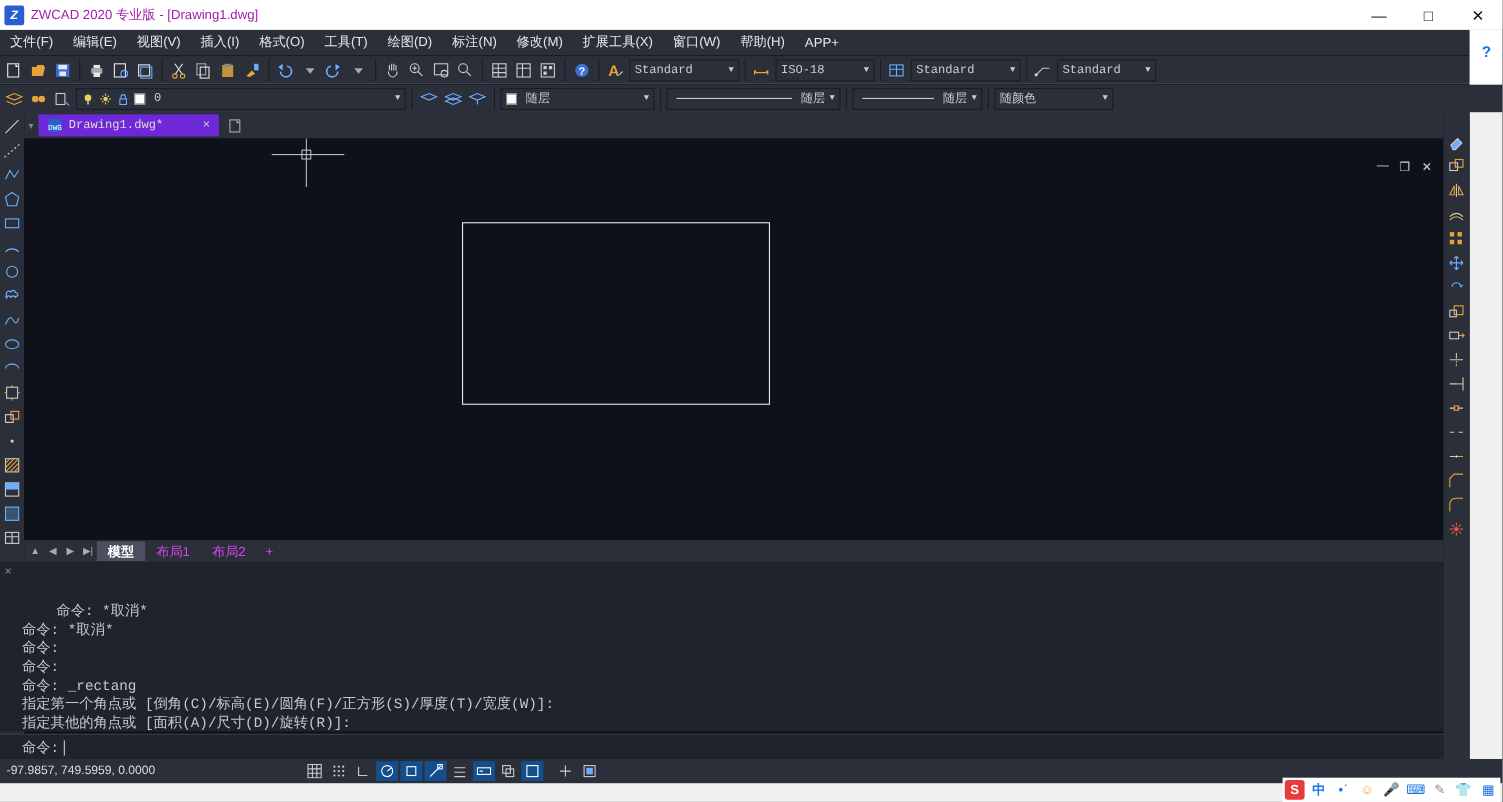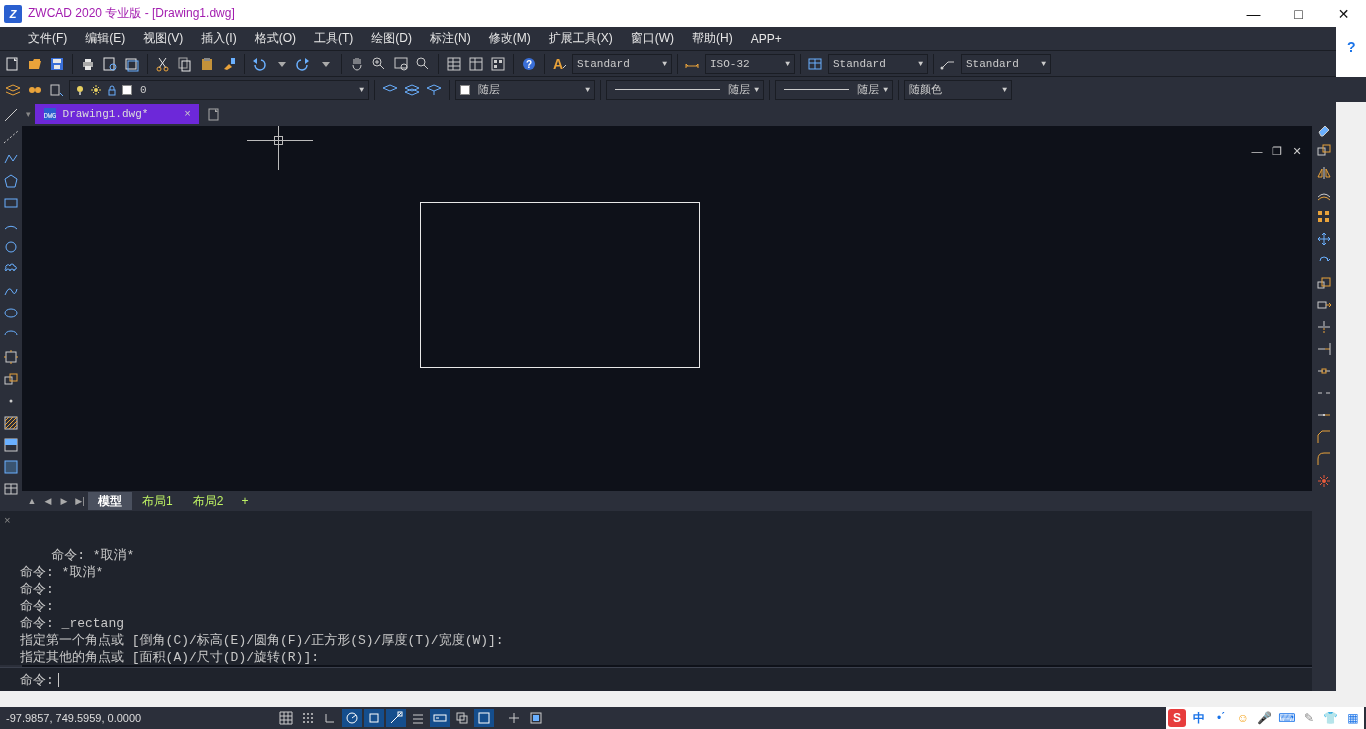--- a/index.html
+++ b/index.html
@@ -8,21 +8,21 @@
 
 .titlebar { height:27px; background:#fff; display:flex; align-items:center; padding:0 0 0 4px; position:relative; }
 .titlebar .appicon { width:18px; height:18px; background:#2a5fcf; display:flex; align-items:center; justify-content:center; color:#fff; font-style:italic; font-weight:bold; font-size:11px; border-radius:2px; }
 .titlebar .title-text { margin-left:6px; color:#a21caf; font-size:12px; }
 .winbtns { position:absolute; right:0; top:0; height:27px; display:flex; }
 .winbtn { width:45px; height:27px; display:flex; align-items:center; justify-content:center; font-size:14px; color:#111; }
 .right-thin { position:absolute; right:0; top:27px; width:30px; height:50px; background:#fff; }
 .right-thin .qmark { color:#1a73e8; font-weight:bold; font-size:14px; margin:12px 0 0 11px; }
 
 
-.menubar { height:23px; background:#2b2f3a; color:#e6e6e6; display:flex; align-items:center; padding-left:19px; }
+.menubar { height:23px; background:#2b2f3a; color:#e6e6e6; display:flex; align-items:center; padding-left:0; }
 .menu-item { padding:0 9px; height:23px; display:flex; align-items:center; font-size:12px; }
 
 
 .toolbar { height:26px; background:#2b2f3a; display:flex; align-items:center; border-top:1px solid #1a1d24; padding-left:3px; gap:2px; }
 .tbtn { min-width:20px; height:20px; display:inline-flex; align-items:center; justify-content:center; }
 .sep { width:1px; height:20px; background:#1a1d24; margin:0 3px; }
 .combo { height:20px; background:#2b2f3a; border:1px solid #1a1d24; display:inline-flex; align-items:center; padding:0 4px; color:#ccc; font-size:11px; font-family:"Courier New",monospace; gap:4px; }
 .combo .arrow { margin-left:auto; font-size:8px; color:#ccc; }
 svg { display:block; }
 
@@ -51,31 +51,31 @@
 .canvas-inner-ctrls { position:absolute; top:18px; right:8px; display:flex; gap:6px; }
 .cictrl { width:14px; height:14px; color:#ccc; font-size:11px; display:flex; align-items:center; justify-content:center; }
 .crosshair-v { position:absolute; left:256px; top:0; width:1px; height:44px; background:#bbb; }
 .crosshair-h { position:absolute; left:225px; top:14px; width:66px; height:1px; background:#bbb; }
 .crosshair-box { position:absolute; left:252px; top:10px; width:9px; height:9px; border:1px solid #bbb; }
 .rectangle { position:absolute; left:398px; top:76px; width:280px; height:166px; border:1px solid #e8e8e8; }
 
 
 .layouttabs { position:absolute; left:22px; right:24px; bottom:180px; height:20px; background:#2b2f3a; display:flex; align-items:center; padding-left:2px; }
 .navbtn { width:16px; height:16px; color:#aaa; font-size:9px; display:inline-flex; align-items:center; justify-content:center; }
-.ltab { padding:0 10px; height:18px; display:flex; align-items:center; color:#bef264; font-size:12px; }
+.ltab { padding:0 10px; height:18px; display:flex; align-items:center; color:#d946ef; font-size:12px; }
 .ltab.active { background:#4a505e; color:#fff; font-weight:bold; }
 
 
 .cmdhist { position:absolute; left:0; right:24px; bottom:26px; top:calc(100% - 180px); background:#1f232c; color:#c8c8c8; font-family:"SimSun","Courier New",monospace; font-size:13px; padding:2px 2px 2px 20px; line-height:17px; white-space:pre; overflow:hidden; }
 .cmdhist .closex { position:absolute; left:4px; top:2px; color:#888; font-size:11px; }
 .cmdinput-row { position:absolute; left:0; right:24px; bottom:0; height:24px; background:#1f232c; display:flex; align-items:center; padding-left:20px; color:#c8c8c8; font-family:"SimSun","Courier New",monospace; font-size:13px; border-top:1px solid #3a3f4c; }
 .cmdinput-row .cursor { display:inline-block; width:1px; height:14px; background:#c8c8c8; margin-left:4px; }
 
 
-.statusbar { position:absolute; left:0; right:0; bottom:0; height:22px; background:#2b2f3a; color:#ddd; display:flex; align-items:center; font-size:11px; }
+.statusbar { position:absolute; left:0; right:0; bottom:17px; height:22px; background:#2b2f3a; color:#ddd; display:flex; align-items:center; font-size:11px; }
 .statusbar .coords { padding-left:6px; width:276px; }
 .statusbar .sbtns { display:flex; align-items:center; gap:2px; }
 .sbtn { width:20px; height:18px; display:inline-flex; align-items:center; justify-content:center; border:1px solid transparent; }
 .sbtn.active { background:#154e8d; }
 
 
 .tray { position:absolute; right:2px; bottom:0; height:22px; display:flex; align-items:center; gap:4px; background:#fff; padding:0 2px; }
 .tray .t { width:18px; height:18px; display:inline-flex; align-items:center; justify-content:center; font-size:12px; }
 </style>
 </head>
@@ -264,21 +264,21 @@
       <span class="arrow">▼</span>
   </div>
   <span class="sep"></span>
   <span class="tbtn">
       <svg width="18" height="16">
         <path d="M2 10h12M2 8v4M14 8v4" stroke="#e8a23a"></path>
         <path d="M4 10l-2-2M12 10l2-2" stroke="#e8a23a"></path>
       </svg>
     </span>
   <div class="combo" style="width:90px">
-    <span>ISO-32</span>
+    <span>ISO-18</span>
       <span class="arrow">▼</span>
   </div>
   <span class="sep"></span>
   <span class="tbtn">
       <svg width="18" height="16">
         <rect x="2" y="3" width="12" height="10" fill="none" stroke="#6ab0ff"></rect>
         <path d="M2 7h12M8 3v10" stroke="#6ab0ff"></path>
       </svg>
     </span>
   <div class="combo" style="width:100px">

